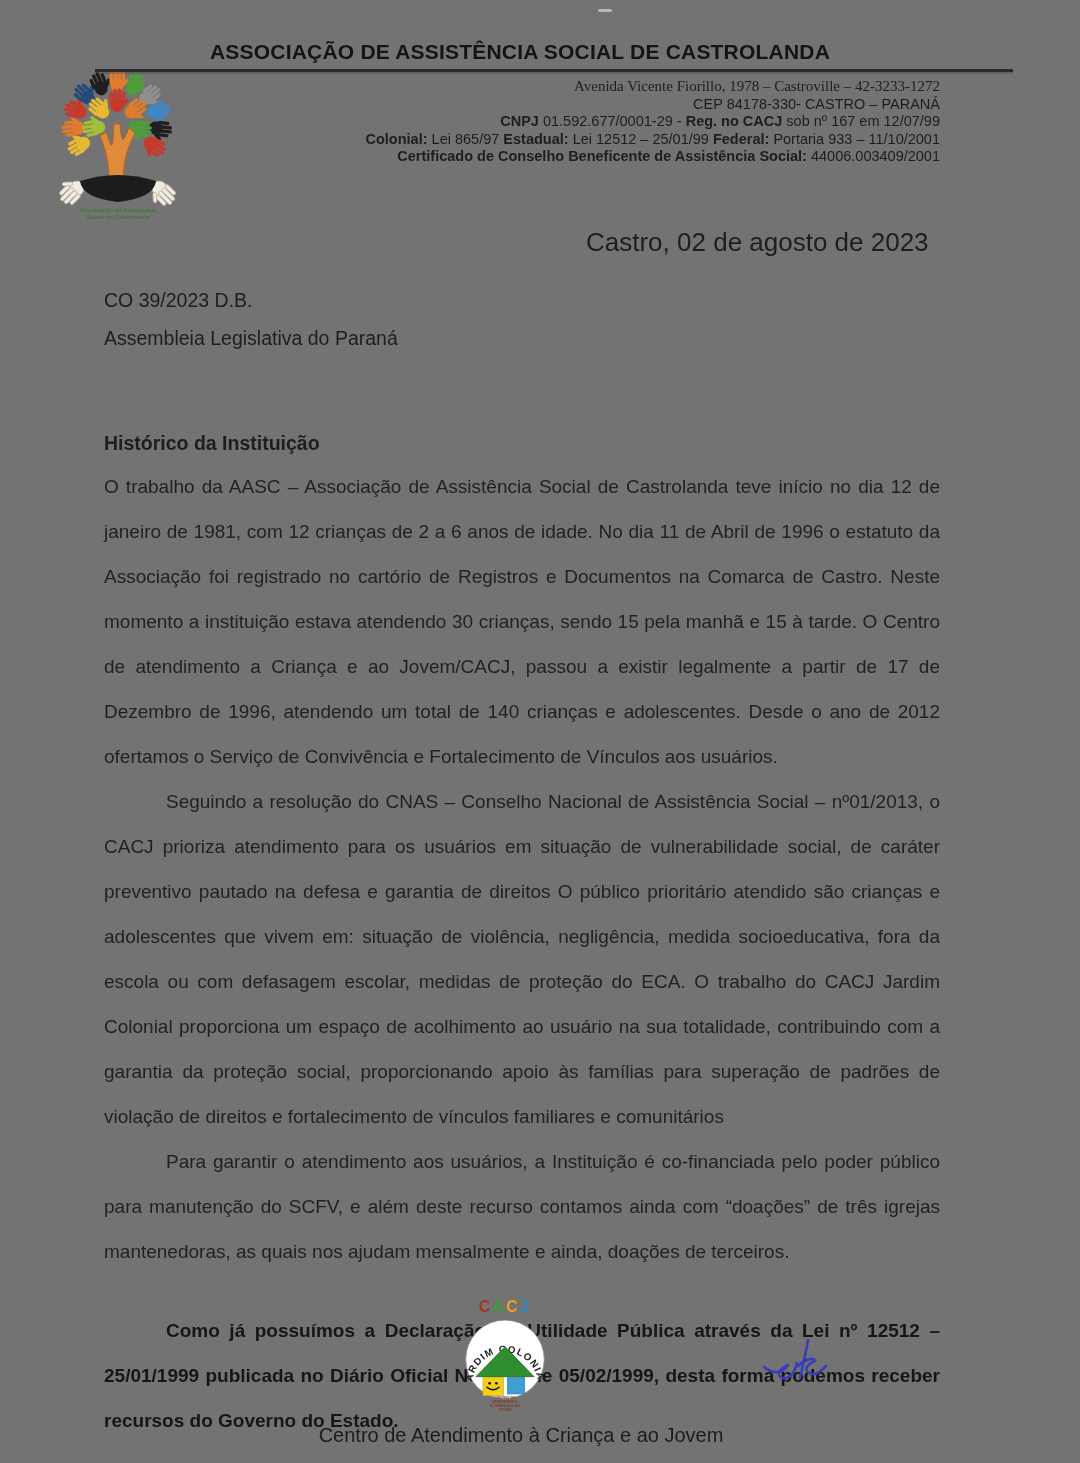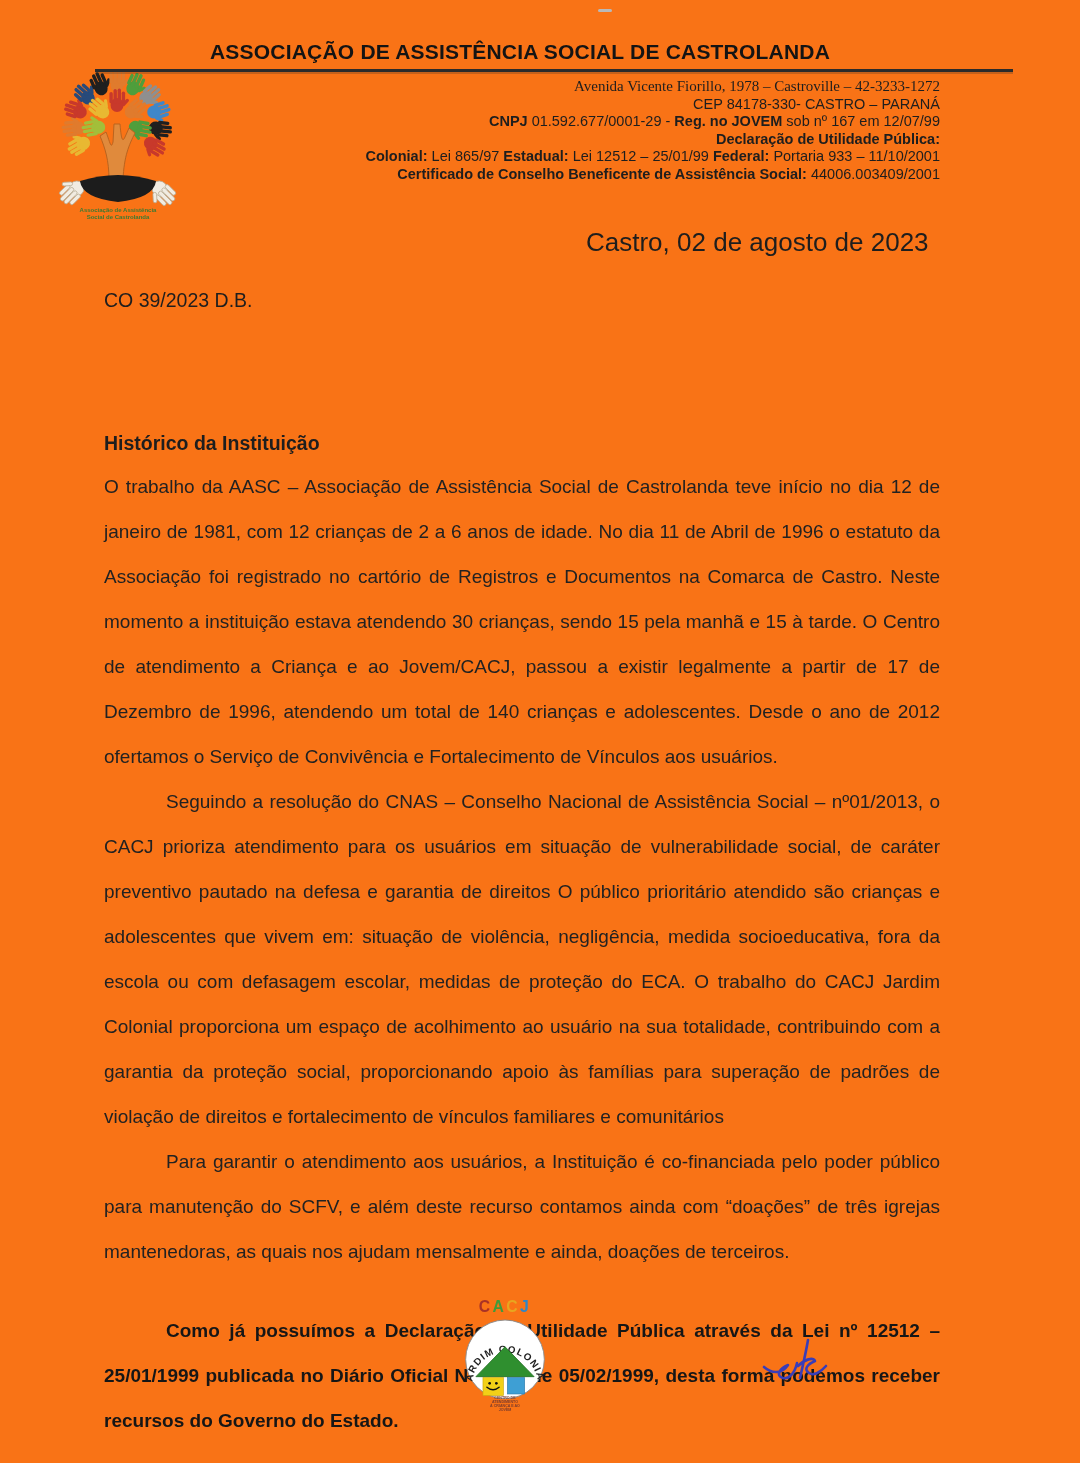--- a/index.html
+++ b/index.html
@@ -1,17 +1,17 @@
 <!DOCTYPE html>
 <html lang="pt"><head>
 <meta charset="utf-8">
 <style>
   html,body{margin:0;padding:0;background:#ffffff;}
   .page{
-    position:relative;width:1080px;height:1463px;background:#f97316;
+    position:relative;width:1080px;height:1463px;background:#737373;
     font-family:"Liberation Sans", sans-serif;color:#1e1e1e;overflow:hidden;
   }
   
   .scan-dash{position:absolute;left:598px;top:9px;width:14px;height:3px;background:#b9b9b9;border-radius:2px;}
   .tree-logo{position:absolute;left:55px;top:60px;width:126px;height:168px;}
   .header-text{position:absolute;left:100px;top:40px;width:840px;text-align:center;}
   .org-name{font-size:21px;font-weight:bold;color:#141414;letter-spacing:.2px;white-space:nowrap;}
   .title-rule{position:absolute;left:95px;top:69px;width:918px;height:3px;background:#2b2b2b;box-shadow:0 2px 0 rgba(43,43,43,.25);}
   .hline{font-size:14.5px;line-height:17.6px;white-space:nowrap;text-align:right;}
   .hline.serif{font-family:"Liberation Serif", serif;font-size:15px;}
@@ -77,32 +77,32 @@
     <path d="M25,121 Q63,109 101,121 Q99,138 63,142 Q27,138 25,121 Z" fill="#1c1c1c"></path>
     <text x="63" y="152" text-anchor="middle" font-size="6" fill="#3d7a33" font-weight="bold">Associação de Assistência</text>
     <text x="63" y="159" text-anchor="middle" font-size="6" fill="#3d7a33" font-weight="bold">Social de Castrolanda</text>
   </svg>
 
   <div class="header-text">
     <div class="org-name">ASSOCIAÇÃO DE ASSISTÊNCIA SOCIAL DE CASTROLANDA</div>
     <div class="header-lines">
       <div class="hline serif">Avenida Vicente Fiorillo, 1978 – Castroville – 42-3233-1272</div>
       <div class="hline">CEP 84178-330- CASTRO – PARANÁ</div>
-      <div class="hline"><span class="b">CNPJ</span><span> 01.592.677/0001-29 - </span><span class="b">Reg. no JOVEM</span><span> sob nº 167 em 12/07/99</span></div>
-      <div class="hline bold">Declaração de Utilidade Pública:</div>
+      <div class="hline"><span class="b">CNPJ</span><span> 01.592.677/0001-29 - </span><span class="b">Reg. no CACJ</span><span> sob nº 167 em 12/07/99</span></div>
       <div class="hline"><span class="b">Colonial:</span><span> Lei 865/97 </span><span class="b">Estadual:</span><span> Lei 12512 – 25/01/99 </span><span class="b">Federal:</span><span> Portaria 933 – 11/10/2001</span></div>
       <div class="hline"><span class="b">Certificado de Conselho Beneficente de Assistência Social:</span><span> 44006.003409/2001</span></div>
     </div>
   </div>
   <div class="title-rule"></div>
 
   <div class="date-line">Castro, 02 de agosto de 2023</div>
 
   <div class="ref-block">
     <div>CO 39/2023 D.B.</div>
+    <div>Assembleia Legislativa do Paraná</div>
   </div>
 
   <div class="section-heading">Histórico da Instituição</div>
 
   <div class="body-block">
     <p>O trabalho da AASC – Associação de Assistência Social de Castrolanda teve início no dia 12 de janeiro de 1981, com 12 crianças de 2 a 6 anos de idade. No dia 11 de Abril de 1996 o estatuto da Associação foi registrado no cartório de Registros e Documentos na Comarca de Castro. Neste momento a instituição estava atendendo 30 crianças, sendo 15 pela manhã e 15 à tarde. O Centro de atendimento a Criança e ao Jovem/CACJ, passou a existir legalmente a partir de 17 de Dezembro de 1996, atendendo um total de 140 crianças e adolescentes. Desde o ano de 2012 ofertamos o Serviço de Convivência e Fortalecimento de Vínculos aos usuários.</p>
     <p class="indent">Seguindo a resolução do CNAS – Conselho Nacional de Assistência Social – nº01/2013, o CACJ prioriza atendimento para os usuários em situação de vulnerabilidade social, de caráter preventivo pautado na defesa e garantia de direitos O público prioritário atendido são crianças e adolescentes que vivem em: situação de violência, negligência, medida socioeducativa, fora da escola ou com defasagem escolar, medidas de proteção do ECA. O trabalho do CACJ Jardim Colonial proporciona um espaço de acolhimento ao usuário na sua totalidade, contribuindo com a garantia da proteção social, proporcionando apoio às famílias para superação de padrões de violação de direitos e fortalecimento de vínculos familiares e comunitários</p>
     <p class="indent">Para garantir o atendimento aos usuários, a Instituição é co-financiada pelo poder público para manutenção do SCFV, e além deste recurso contamos ainda com “doações” de três igrejas mantenedoras, as quais nos ajudam mensalmente e ainda, doações de terceiros.</p>
     <p class="indent closing">Como já possuímos a Declaração de Utilidade Pública através da Lei nº 12512 – 25/01/1999 publicada no Diário Oficial Nº 5430 de 05/02/1999, desta forma podemos receber recursos do Governo do Estado.</p>
   </div>
@@ -125,14 +125,15 @@
     <text x="75" y="139" text-anchor="middle" font-size="4.6" font-weight="bold" fill="#7a3b2e">À CRIANÇA E AO</text>
     <text x="75" y="144" text-anchor="middle" font-size="4.6" font-weight="bold" fill="#7a3b2e">JOVEM</text>
   </svg>
 
   <svg class="signature" viewBox="0 0 72 52" aria-hidden="true">
     <path d="M4,34 C12,41 22,41 28,32 C20,35 15,43 23,45 C30,46.5 35,39 37,30
              M48,7 C46,19 43,32 40,45
              M38,33 C45,26 53,24 55,28 C48,31 43,36 49,40 C53,43 60,40 66,33" fill="none" stroke-width="2.6" stroke-linecap="round" stroke-linejoin="round" stroke="#3a3db8"></path>
   </svg>
 
+  <div class="footer-caption">Centro de Atendimento à Criança e ao Jovem</div>
 
 </div>
 
 </body></html>

